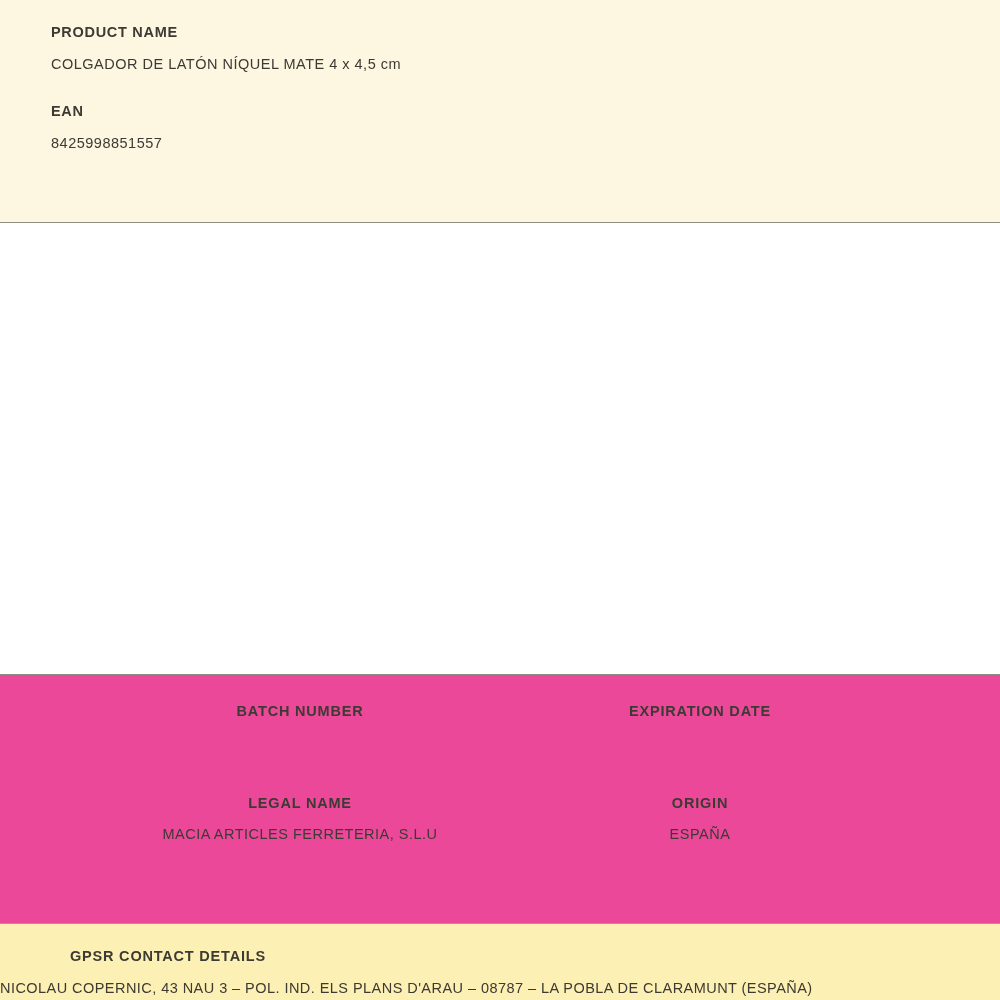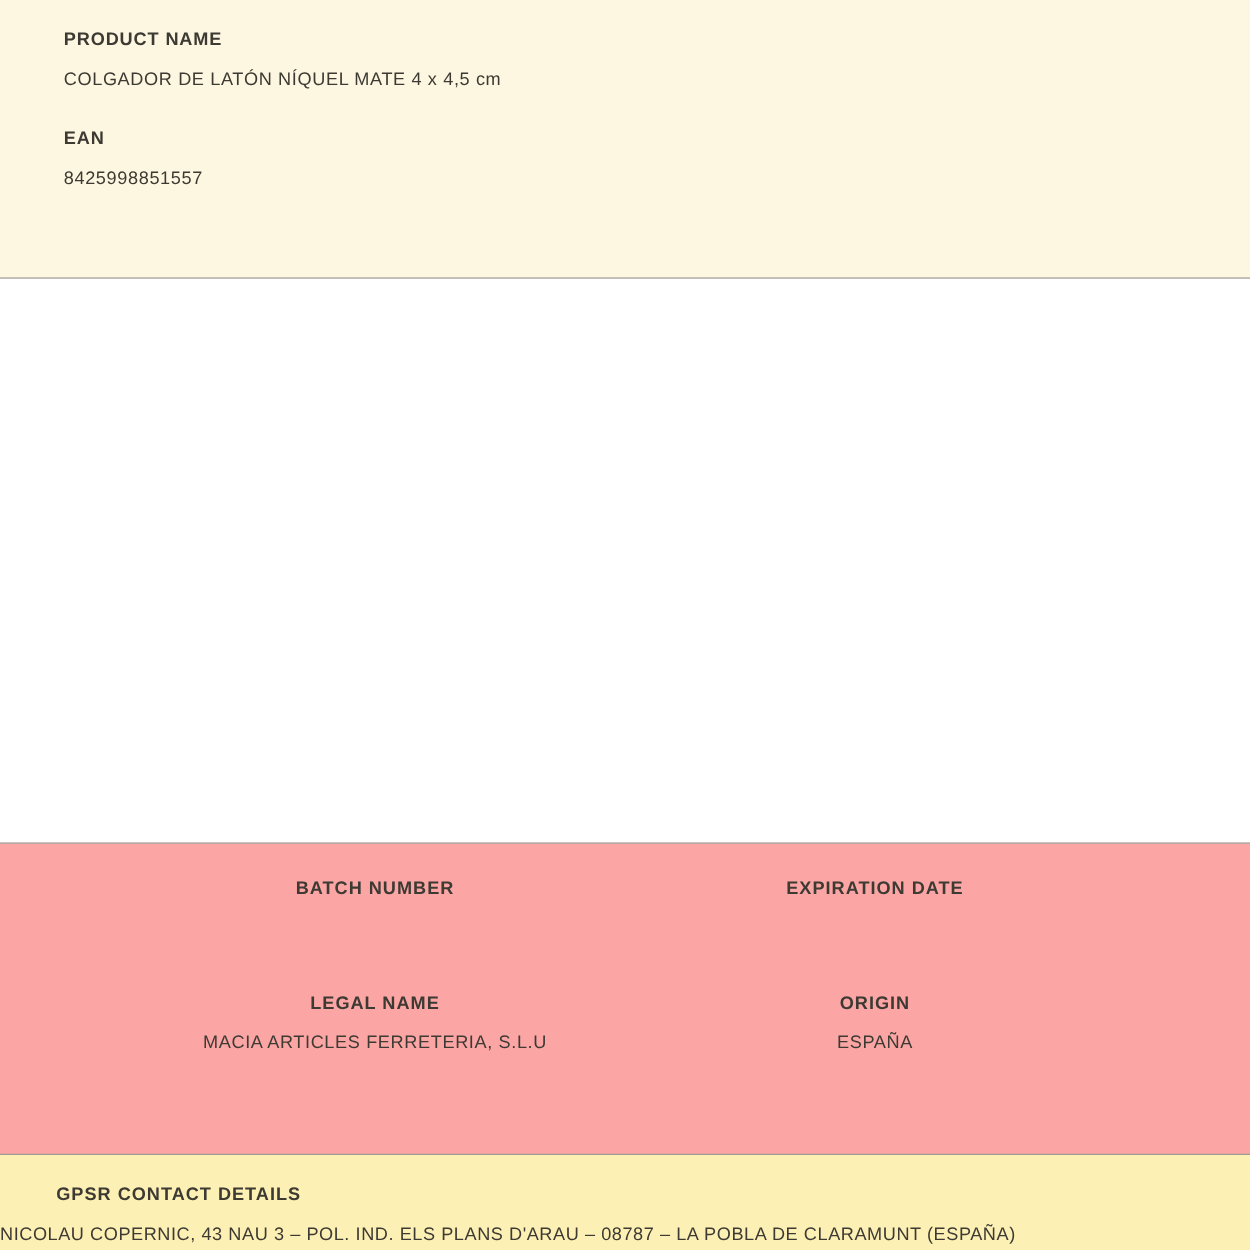--- a/index.html
+++ b/index.html
@@ -54,21 +54,21 @@
 
   
   .image-area {
     background: #ffffff;
     height: 458px;
     border-bottom: 1px solid #8f8c84;
   }
 
   
   .info-block {
-    background: #fca5a5;
+    background: #ec4899;
     height: 252px;
     border-bottom: 1px solid #a09d93;
     padding-top: 25px;
   }
   .info-grid {
     display: grid;
     grid-template-columns: 1fr 1fr;
     width: 800px;
     margin: 0 auto 0 100px;
   }
@@ -97,21 +97,21 @@
     margin-top: 43px;
   }
 
   
   .footer {
     background: #fdf0b4;
     flex: 1;
     padding: 22px 0 0 0;
   }
   .footer-label {
-    padding-left: 45px;
+    padding-left: 70px;
     font-size: 14.5px;
     font-weight: bold;
     letter-spacing: 0.8px;
     text-transform: uppercase;
     color: #3c3a33;
     line-height: 1.5;
   }
   .footer-value {
     font-size: 14.5px;
     letter-spacing: 0.45px;

